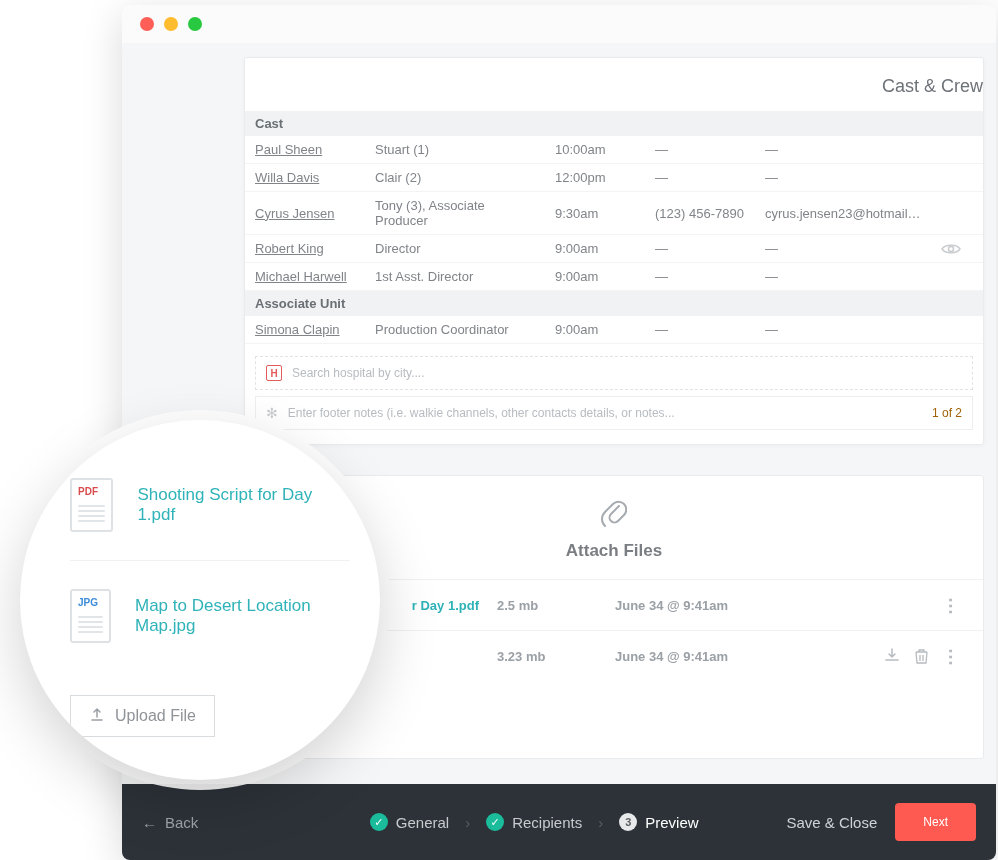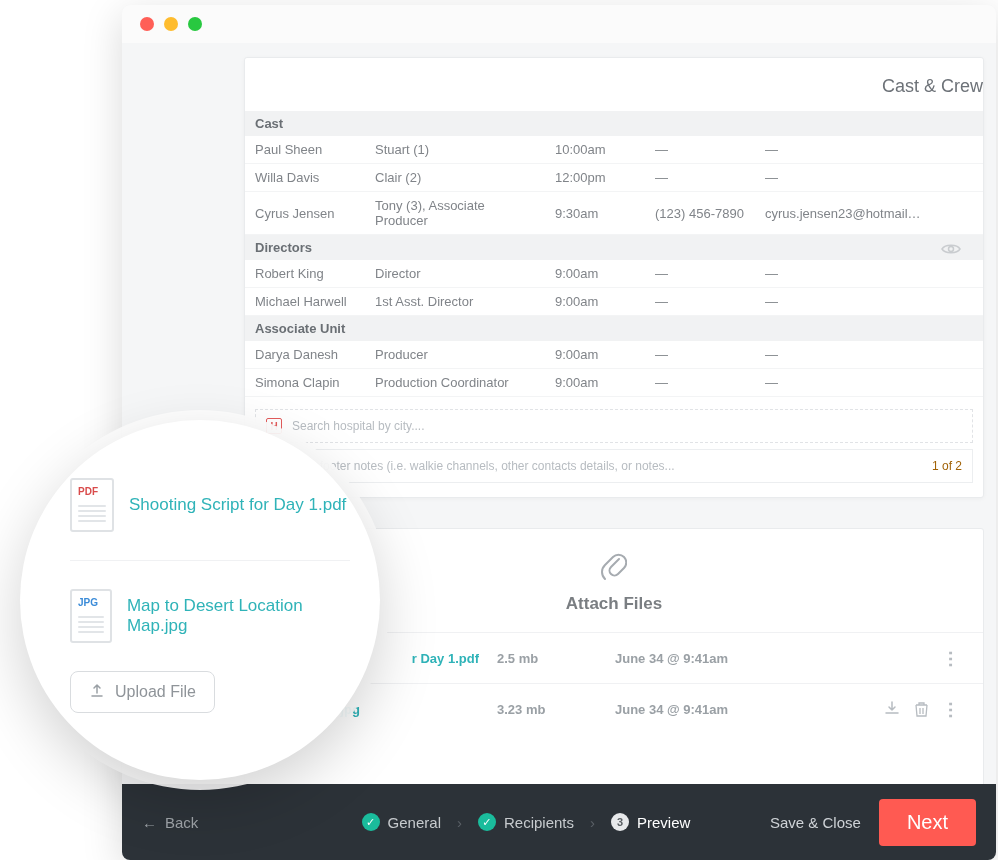--- a/index.html
+++ b/index.html
@@ -15,21 +15,21 @@
   .dot.r { background:#ff5f57; } .dot.y { background:#febc2e; } .dot.g { background:#28c840; }
 
   .sheet {
     margin: 14px 12px 0 122px; background: #fff; border:1px solid #e9ebed; border-radius:3px;
     box-shadow: 0 1px 4px rgba(0,0,0,0.04);
   }
   .sheet-title { text-align:right; font-size:18px; color:#6d7278; font-weight:400; padding:18px 0 14px; }
   .tbl { width:100%; border-collapse:collapse; }
   .group-hdr td { background:#f1f2f3; color:#6a6f74; font-size:13px; padding:5px 10px; font-weight:600; }
   .row td { padding:6px 10px; font-size:13px; color:#808489; border-bottom:1px solid #f3f4f5; }
-  .row td:first-child { width:120px; }
+  .row td:first-child { width:120px;text-decoration:underline; }
   .row td.role { width:180px; }
   .row td.time { width:100px; }
   .row td.phone { width:110px; }
   .dash { color:#b8bcc0; }
   .eye { position:absolute; right:22px; top:184px; color:#c9cccf; }
 
   .dashed-input { margin:12px 10px 6px 10px; border:1.5px dashed #e1e3e6; padding:8px 10px; display:flex; align-items:center; gap:10px; font-size:12px; color:#b7bcc1; }
   .h-badge { border:1.5px solid #e35b5b; color:#e35b5b; font-size:10px; font-weight:700; width:16px; height:16px; display:flex; align-items:center; justify-content:center; border-radius:2px; }
   .footer-input { margin:0 10px 14px 10px; border:1px solid #eceef0; padding:8px 10px; display:flex; align-items:center; gap:10px; font-size:12px; color:#b7bcc1; position:relative; }
   .snow { color:#c9cccf; font-size:14px; }
@@ -62,42 +62,42 @@
     display:flex; align-items:center; padding:0 20px; color:#cfd3d7; font-size:15px;
   }
   .back { display:flex; align-items:center; gap:8px; color:#9ea3a8; flex:0 0 140px; cursor:pointer; }
   .steps { flex:1; display:flex; align-items:center; justify-content:center; gap:16px; }
   .step { display:flex; align-items:center; gap:8px; color:#c7cbce; }
   .ck { width:18px; height:18px; border-radius:50%; background:#1abc9c; color:#fff; font-size:11px; display:flex; align-items:center; justify-content:center; }
   .num { width:18px; height:18px; border-radius:50%; background:#e7e9eb; color:#5a5f63; font-size:11px; display:flex; align-items:center; justify-content:center; font-weight:600; }
   .chev { color:#5a6066; }
   .step.active { color:#fff; font-weight:500; }
   .save-close { margin-left:auto; margin-right:18px; color:#cfd3d7; cursor:pointer; }
-  .next-btn { background:#ff5a52; color:#fff; border:none; border-radius:4px; padding:12px 28px; font-size:20px; cursor:pointer; }
+  .next-btn { background:#ff5a52; color:#fff; border:none; border-radius:4px; padding:12px 28px; font-size:12px; cursor:pointer; }
 
   
   .lens {
     position:absolute; left:20px; top:420px; width:360px; height:360px;
     border-radius:50%; background:#fff; box-shadow:0 20px 60px rgba(0,0,0,0.18), 0 0 0 10px rgba(255,255,255,0.95);
     overflow:hidden;
   }
   .lens-inner { padding:30px 30px 0 50px; }
-  .lens-file { display:flex; align-items:center; gap:15px; padding:28px 0; border-bottom:1px solid #f0f1f3; }
+  .lens-file { display:flex; align-items:center; gap:24px; padding:28px 0; border-bottom:1px solid #f0f1f3; }
   .doc-icon {
     width:44px; height:54px; border:2px solid #dfe2e5; border-radius:3px; position:relative;
     display:flex; flex-direction:column; justify-content:flex-end; padding:4px 6px 8px;
   }
   .doc-icon .ext { font-size:10px; font-weight:700; text-align:left; position:absolute; top:6px; left:6px; }
   .doc-icon .ext.pdf { color:#d94b4b; }
   .doc-icon .ext.jpg { color:#3a8bd8; }
   .doc-icon .line { height:2px; background:#e2e5e8; margin-top:3px; border-radius:1px; }
   .lens-fname { color:#2fb3b8; font-size:17px; }
   .lens-upload {
-    display:inline-flex; align-items:center; gap:10px; border:1.5px solid #d9dcdf; border-radius:8px;
-    padding:10px 18px; color:#8f9499; font-size:16px; 
+    display:inline-flex; align-items:center; gap:10px; border:1.5px solid #d9dcdf; border-radius:0;
+    padding:10px 18px; color:#8f9499; font-size:16px; margin-top:24px;
   }
   .up-icon { font-size:16px; color:#9aa0a5; }
   .dl-icon { font-size:15px; }
   .trash-icon svg { display:block; }
 </style>
 </head>
 <body>
 
 <div class="window">
   <div class="titlebar">
@@ -129,48 +129,38 @@
         <td class="dash">—</td>
       </tr>
       <tr class="row">
         <td>Cyrus Jensen</td>
         <td class="role">Tony (3), Associate Producer</td>
         <td class="time">9:30am</td>
         <td class="phone">(123) 456-7890</td>
         <td>cyrus.jensen23@hotmail…</td>
       </tr>
 
-      <tr class="group-hdr">
-            <td colspan="5">Directors</td>
-          </tr>
       <tr class="row">
         <td>Robert King</td>
         <td class="role">Director</td>
         <td class="time">9:00am</td>
         <td class="phone dash">—</td>
         <td class="dash">—</td>
       </tr>
       <tr class="row">
         <td>Michael Harwell</td>
         <td class="role">1st Asst. Director</td>
         <td class="time">9:00am</td>
         <td class="phone dash">—</td>
         <td class="dash">—</td>
       </tr>
 
       <tr class="group-hdr">
             <td colspan="5">Associate Unit</td>
           </tr>
-      <tr class="row">
-        <td>Darya Danesh</td>
-        <td class="role">Producer</td>
-        <td class="time">9:00am</td>
-        <td class="phone dash">—</td>
-        <td class="dash">—</td>
-      </tr>
       <tr class="row">
         <td>Simona Clapin</td>
         <td class="role">Production Coordinator</td>
         <td class="time">9:00am</td>
         <td class="phone dash">—</td>
         <td class="dash">—</td>
       </tr>
     </tbody>
       </table>
 

